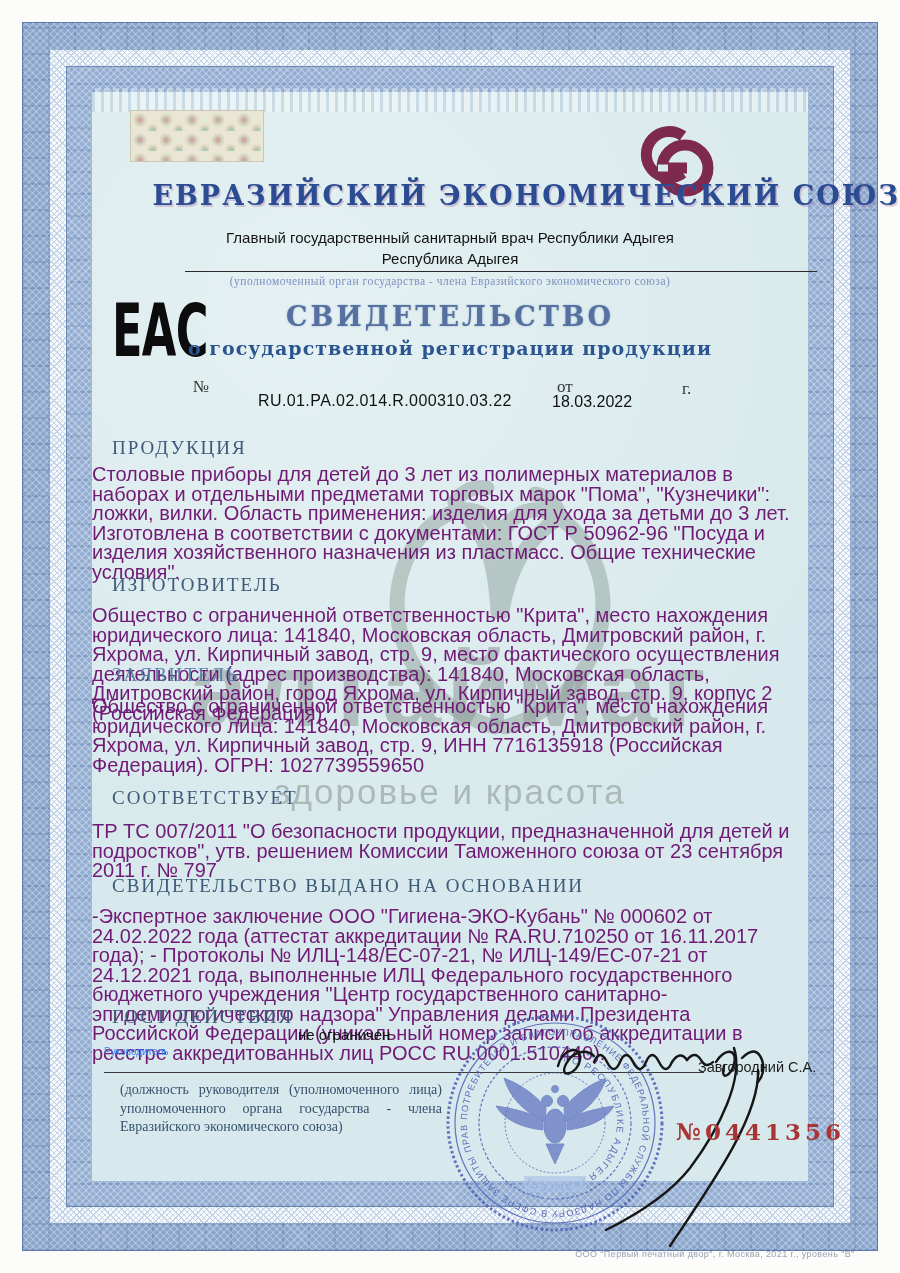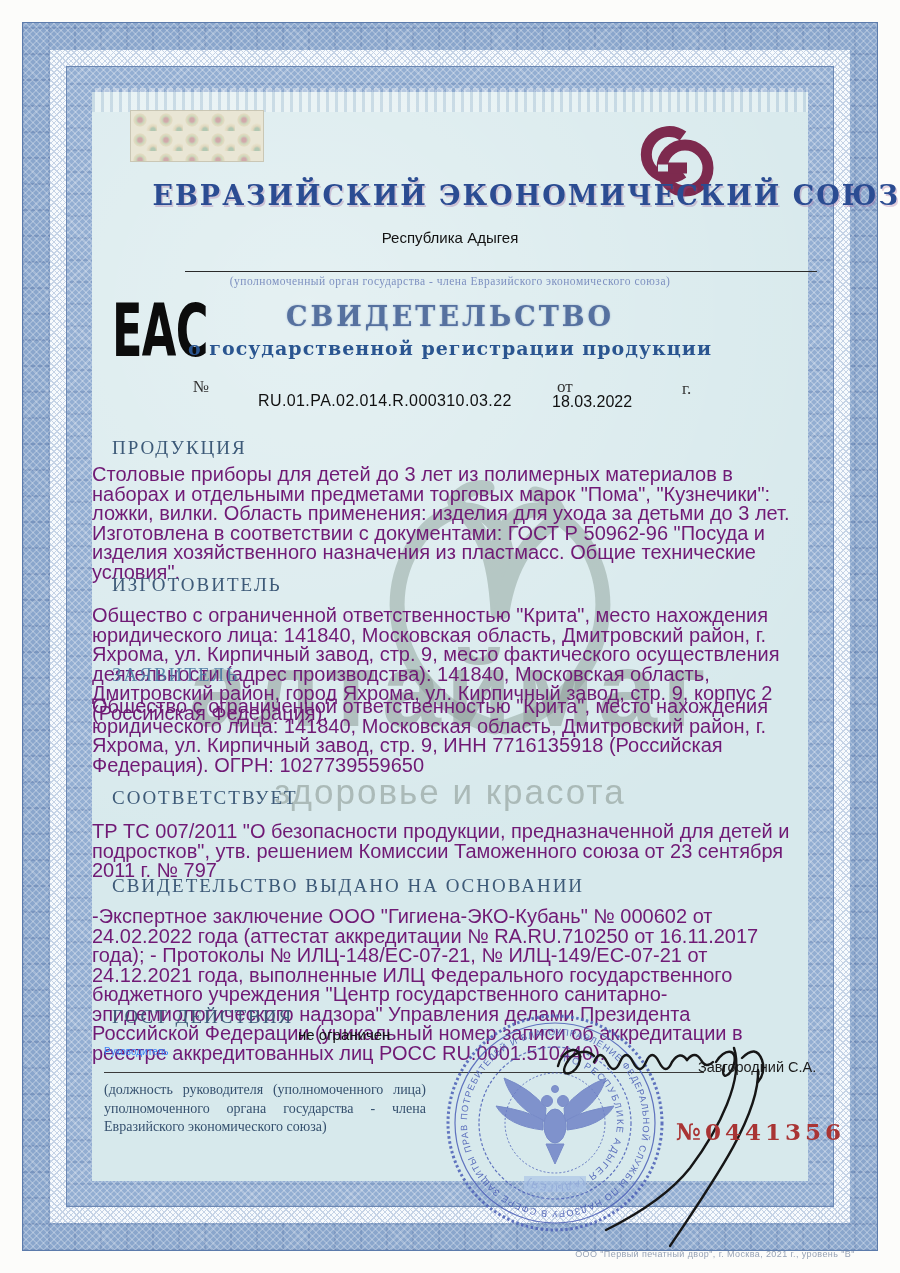--- a/index.html
+++ b/index.html
@@ -66,21 +66,21 @@
   #p-applicant{top:697px;}
   #h-conforms{left:112px;top:787px;}
   #p-conforms{top:822px;}
   #h-basis{left:112px;top:875px;}
   #p-basis{top:907px;}
   #h-validity{left:112px;top:1006px;}
   #validity-value{left:298px;top:1026px;font-size:15px;color:#111;}
   
   #head-label{left:104px;top:1046px;font-size:10px;color:#3b82f6;}
   #sig-line{left:104px;top:1072px;width:600px;border-top:1.6px solid #3a3a3a;}
-  #sig-caption{left:104px;top:1081px;width:322px;font-family:"Liberation Serif",serif;font-size:14px;
+  #sig-caption{left:120px;top:1081px;width:322px;font-family:"Liberation Serif",serif;font-size:14px;
     line-height:18.5px;color:#35506e;text-align:justify;}
   #signer-name{left:698px;top:1059px;font-size:14.5px;color:#1c1c1c;}
   #blank-number{left:676px;top:1118px;font-family:"DejaVu Serif",serif;font-weight:bold;font-size:23px;
     color:#a93434;letter-spacing:4px;text-align:center;}
   #imprint{left:560px;top:1249px;width:310px;font-size:9px;color:#97a3b6;text-align:center;letter-spacing:.4px;}
   
   #wm-leaf{left:345px;top:462px;opacity:.5;}
   #wm-brand{left:0;right:0;top:636px;text-align:center;font-weight:bold;font-size:106px;
     color:#8e9c97;opacity:.55;letter-spacing:5px;line-height:1;}
   #wm-tagline{left:0;right:0;top:772px;text-align:center;font-size:35px;color:#93a19c;opacity:.65;letter-spacing:2px;}
@@ -115,20 +115,21 @@
     <path d="M 55,26 A 23,23 0 1 0 55,63"></path>
     <circle cx="57" cy="58" r="23"></circle>
   </g>
   <rect x="34" y="52.5" width="25" height="11" fill="#7d2a4e"></rect>
   <rect x="30" y="54.5" width="10" height="7" fill="#d7e9ec"></rect>
 </svg>
 
 <div class="abs z2" id="union-title">ЕВРАЗИЙСКИЙ ЭКОНОМИЧЕСКИЙ СОЮЗ</div>
 
 <div class="abs z2" id="authority">
+  <div>Главный государственный санитарный врач Республики Адыгея</div>
   <div>Республика Адыгея</div>
 </div>
 <div class="abs z2" id="authority-rule"></div>
 <div class="abs z2" id="authority-caption">(уполномоченный орган государства - члена Евразийского экономического союза)</div>
 
 <div class="abs z2" id="eac-logo">ЕАС</div>
 
 <div class="abs z2" id="cert-title">СВИДЕТЕЛЬСТВО</div>
 <div class="abs z2" id="cert-subtitle">о государственной регистрации продукции</div>
 

